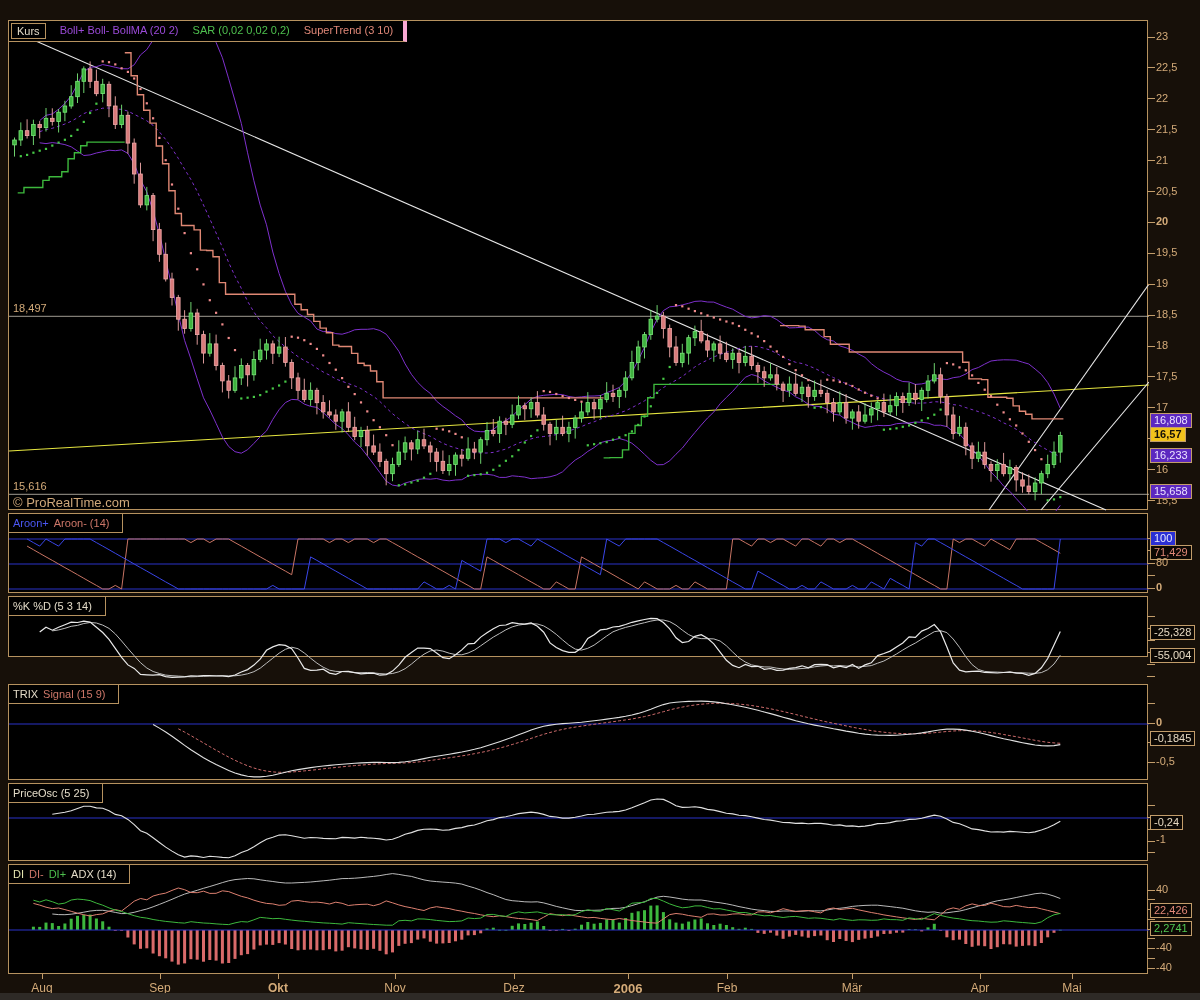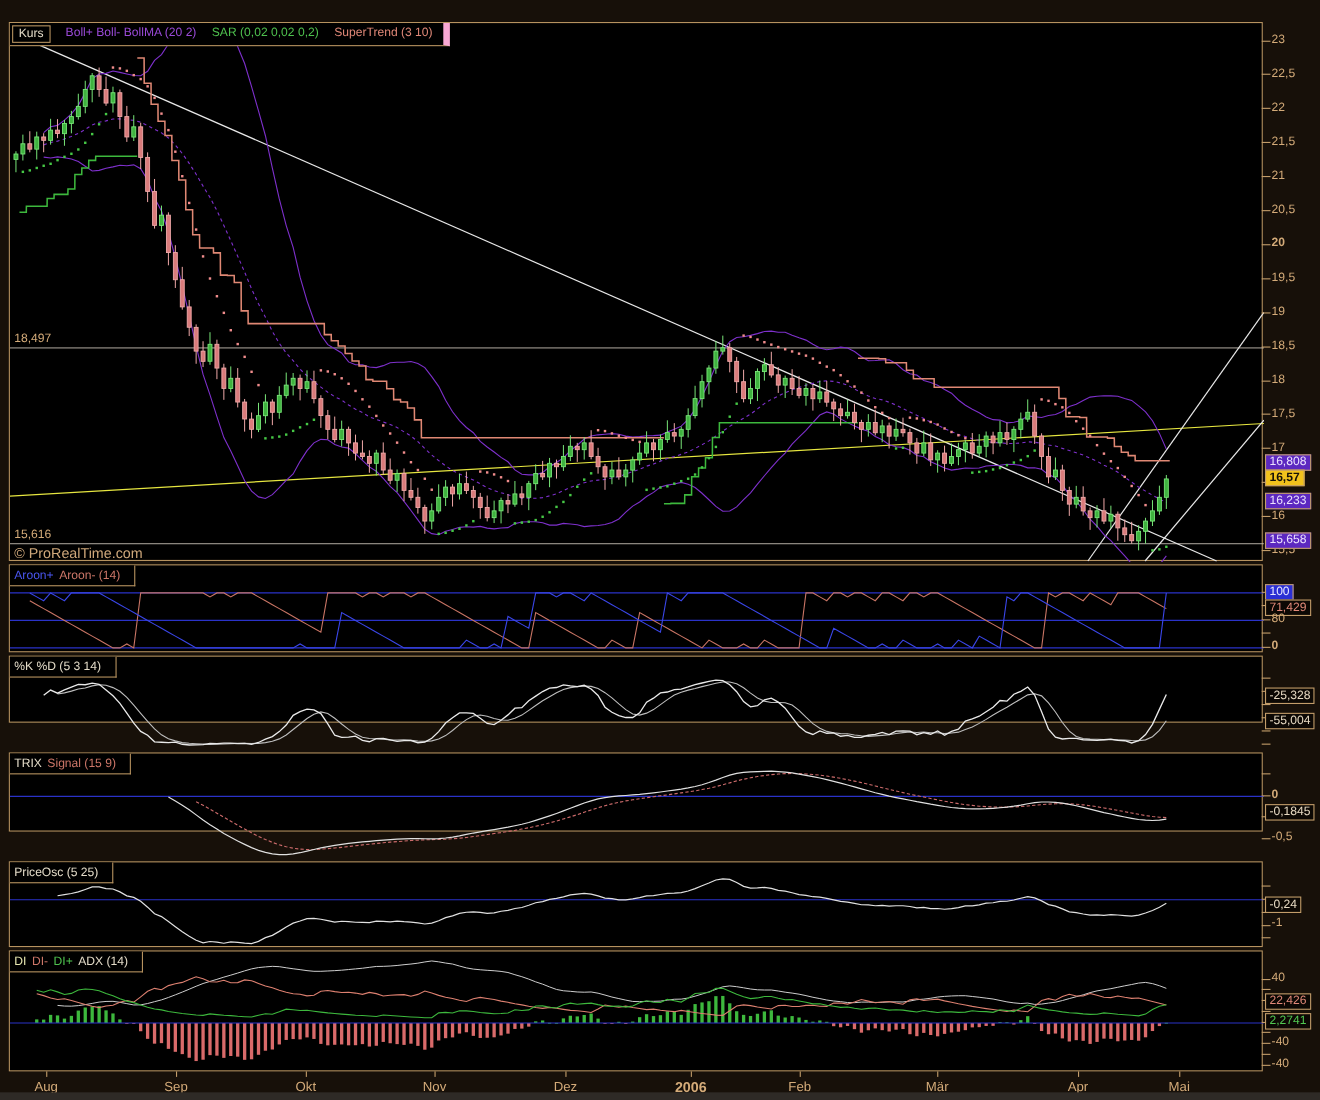--- a/index.html
+++ b/index.html
@@ -6,21 +6,21 @@
   body{width:1200px;height:1000px;position:relative;overflow:hidden;
        font-family:"Liberation Sans",sans-serif;}
   #root{position:absolute;inset:0;}
   .header{position:absolute;left:0;top:0;width:1200px;height:19px;background:#171009;}
   .brand{position:absolute;left:8px;top:2px;font-weight:bold;font-size:13px;color:#ddb184;cursor:pointer;}
   .title{position:absolute;left:524px;top:3px;font-weight:bold;font-size:12px;color:#ddb184;white-space:nowrap;}
   .title span{margin-right:18px;}
   .panel{position:absolute;left:8px;width:1140px;background:#000;border:1px solid #b6925f;box-sizing:border-box;}
   .svgwrap{position:absolute;left:0;top:0;width:100%;height:100%;}
   .plabelrow{position:absolute;top:0;left:0;z-index:6;font-size:11px;line-height:14px;display:flex;gap:14px;
-             background:#000;padding:2px 10px 2px 2px;border-bottom:1px solid #b6925f;border-right:6px solid #f9a8d4;white-space:nowrap;}
+             background:#000;padding:2px 10px 2px 2px;border-bottom:1px solid #b6925f;border-right:4px solid #f9a8d4;white-space:nowrap;}
   .plabel{position:absolute;top:0;left:0;z-index:6;font-size:11px;line-height:14px;background:#000;
           padding:2px 8px 2px 4px;border-bottom:1px solid #b6925f;border-right:1px solid #b6925f;white-space:nowrap;}
   .plabel span{margin-right:5px;}
   .kursbox{border:1px solid #b6925f;padding:0 5px;}
   .c-white{color:#e3dbc8;} .c-purple{color:#9a4ad8;} .c-green{color:#4ec04e;}
   .c-pink{color:#e08878;} .c-blue{color:#4a56f0;} .c-salmon{color:#cc7668;} .c-yellowish{color:#e6e6b0;}
   .axl{position:absolute;left:1156px;font-size:11px;line-height:13px;color:#d4ab79;white-space:nowrap;z-index:7;}
   .axl.bold{font-weight:bold;}
   .axl.box{left:1150px;border:1px solid #c39d6a;background:#0c0804;padding:0 3px;color:#e6d9c2;}
   .axl.salmon{color:#e08878;} .axl.green{color:#52c852;}
@@ -590,21 +590,21 @@
         <svg width="1140" height="85" style="position:absolute;left:0;top:0">
           <path d="M43.3,33.9L49.6,32.9L55.9,31.3L62.2,29.3L68.5,28.4L74.8,26.5L81.1,25.5L87.4,26.0L93.7,28.1L100.0,31.4L106.3,36.9L112.6,44.0L118.9,51.5L125.2,58.7L131.5,65.7L137.8,71.0L144.1,74.5L150.4,76.5L156.7,78.1L163.0,78.7L169.3,79.1L175.6,79.5L181.9,79.8L188.2,79.6L194.5,79.3L200.8,79.0L207.1,78.8L213.4,78.8L219.7,78.9L226.0,78.8L232.3,78.1L238.6,76.8L244.9,74.7L251.2,71.2L257.5,66.2L263.8,61.2L270.1,56.2L276.4,52.3L282.7,50.2L289.0,51.7L295.3,56.0L301.6,61.2L307.9,66.1L314.2,70.2L320.5,73.2L326.8,74.4L333.1,74.6L339.4,74.9L345.7,75.6L352.0,75.7L358.3,75.5L364.6,75.9L370.9,76.6L377.2,77.0L383.5,76.5L389.8,74.8L396.1,71.7L402.4,67.1L408.7,61.8L415.0,57.2L421.3,53.9L427.6,53.0L433.9,54.1L440.2,56.2L446.5,57.6L452.8,57.8L459.1,56.0L465.4,53.1L471.7,48.8L478.0,44.4L484.3,40.1L490.6,36.5L496.9,32.8L503.2,29.9L509.5,28.1L515.8,27.2L522.1,26.7L528.4,27.0L534.7,28.9L541.0,32.7L547.3,37.4L553.6,42.9L559.9,48.1L566.2,52.1L572.5,53.1L578.8,51.3L585.1,48.1L591.4,43.6L597.7,39.0L604.0,34.8L610.3,32.4L616.6,30.4L622.9,28.9L629.2,27.2L635.5,25.7L641.8,24.1L648.1,23.0L654.4,23.0L660.7,24.6L667.0,28.2L673.3,33.1L679.6,37.6L685.9,40.4L692.2,41.6L698.5,41.7L704.8,41.9L711.1,44.0L717.4,48.8L723.7,55.0L730.0,60.9L736.3,65.0L742.6,67.9L748.9,69.1L755.2,69.9L761.5,70.0L767.8,71.2L774.1,71.9L780.4,72.4L786.7,72.0L793.0,71.5L799.3,71.0L805.6,69.8L811.9,69.0L818.2,68.5L824.5,68.9L830.8,68.5L837.1,69.1L843.4,69.1L849.7,69.9L856.0,69.3L862.3,68.6L868.6,66.2L874.9,64.0L881.2,60.6L887.5,57.0L893.8,53.0L900.1,49.3L906.4,46.0L912.7,42.1L919.0,38.4L925.3,34.7L931.6,33.7L937.9,35.6L944.2,42.0L950.5,50.3L956.8,59.8L963.1,67.6L969.4,72.5L975.7,74.4L982.0,74.9L988.3,75.1L994.6,75.4L1000.9,75.5L1007.2,75.6L1013.5,75.8L1019.8,76.2L1026.1,76.4L1032.4,75.6L1038.7,72.7L1045.0,67.0L1051.3,58.2" fill="none" stroke="#bdbdbd" stroke-width="1"></path>
           <path d="M30.7,35.1L37.0,30.3L43.3,33.2L49.6,30.2L55.9,27.7L62.2,25.2L68.5,25.5L74.8,24.1L81.1,25.1L87.4,30.3L93.7,35.5L100.0,42.4L106.3,51.3L112.6,60.4L118.9,67.9L125.2,71.4L131.5,77.4L137.8,77.8L144.1,78.1L150.4,77.7L156.7,79.6L163.0,80.3L169.3,80.1L175.6,79.9L181.9,78.9L188.2,79.0L194.5,78.5L200.8,78.6L207.1,79.0L213.4,78.8L219.7,79.7L226.0,78.0L232.3,75.0L238.6,72.6L244.9,68.1L251.2,62.1L257.5,53.3L263.8,49.9L270.1,47.7L276.4,48.4L282.7,51.7L289.0,61.0L295.3,71.4L301.6,73.3L307.9,73.1L314.2,72.2L320.5,76.1L326.8,77.3L333.1,74.5L339.4,74.3L345.7,75.6L352.0,76.9L358.3,76.3L364.6,76.2L370.9,78.2L377.2,77.6L383.5,74.1L389.8,68.1L396.1,60.3L402.4,55.5L408.7,51.1L415.0,51.1L421.3,51.6L427.6,55.9L433.9,60.7L440.2,61.7L446.5,57.8L452.8,52.9L459.1,46.8L465.4,46.3L471.7,40.1L478.0,35.8L484.3,31.7L490.6,28.5L496.9,28.0L503.2,25.7L509.5,26.6L515.8,27.2L522.1,26.0L528.4,29.3L534.7,35.2L541.0,45.9L547.3,50.5L553.6,53.6L559.9,55.3L566.2,55.3L572.5,51.0L578.8,41.4L585.1,37.7L591.4,32.9L597.7,32.1L604.0,30.0L610.3,29.4L616.6,27.5L622.9,25.3L629.2,23.9L635.5,22.5L641.8,21.3L648.1,21.7L654.4,25.5L660.7,31.8L667.0,40.8L673.3,45.6L679.6,44.5L685.9,39.3L692.2,37.7L698.5,41.3L704.8,46.8L711.1,55.1L717.4,63.3L723.7,68.4L730.0,70.7L736.3,67.5L742.6,69.6L748.9,69.3L755.2,72.3L761.5,71.5L767.8,73.4L774.1,73.2L780.4,71.4L786.7,70.6L793.0,68.8L799.3,70.8L805.6,67.6L811.9,67.4L818.2,67.7L824.5,70.9L830.8,69.1L837.1,70.5L843.4,67.5L849.7,71.4L856.0,67.9L862.3,65.8L868.6,58.6L874.9,56.5L881.2,54.1L887.5,50.0L893.8,46.0L900.1,39.8L906.4,40.4L912.7,34.1L919.0,31.5L925.3,27.6L931.6,34.9L937.9,50.0L944.2,65.9L950.5,73.1L956.8,74.8L963.1,74.3L969.4,74.2L975.7,75.5L982.0,75.7L988.3,76.0L994.6,75.5L1000.9,74.9L1007.2,76.1L1013.5,76.4L1019.8,78.4L1026.1,76.4L1032.4,70.8L1038.7,61.5L1045.0,47.9L1051.3,34.4" fill="none" stroke="#e9e9e9" stroke-width="1.2"></path>
         </svg>
       </div>
     <div class="plabel">
       <span class="c-white">%K %D (5 3 14)</span>
     </div>
   </div>
 
-  <div class="panel" id="p-trix" style="top:684px;height:72px">
+  <div class="panel" id="p-trix" style="top:684px;height:96px">
     <div id="svg-trix" class="svgwrap">
         <svg width="1140" height="96" style="position:absolute;left:0;top:0">
           <line x1="0.0" y1="39.0" x2="1140.0" y2="39.0" stroke="#2a32c8" stroke-width="1"></line>
           <path d="M169.3,43.8L175.6,47.1L181.9,50.6L188.2,54.3L194.5,57.9L200.8,61.6L207.1,65.2L213.4,68.7L219.7,72.1L226.0,75.3L232.3,78.2L238.6,80.8L244.9,83.0L251.2,84.8L257.5,86.1L263.8,86.9L270.1,87.3L276.4,87.3L282.7,87.0L289.0,86.5L295.3,85.9L301.6,85.3L307.9,84.6L314.2,83.8L320.5,83.1L326.8,82.5L333.1,81.8L339.4,81.2L345.7,80.6L352.0,80.1L358.3,79.6L364.6,79.1L370.9,78.8L377.2,78.5L383.5,78.3L389.8,78.1L396.1,77.9L402.4,77.5L408.7,77.0L415.0,76.3L421.3,75.5L427.6,74.6L433.9,73.7L440.2,72.8L446.5,71.9L452.8,70.9L459.1,69.9L465.4,68.7L471.7,67.5L478.0,66.2L484.3,64.7L490.6,63.1L496.9,61.4L503.2,59.5L509.5,57.6L515.8,55.6L522.1,53.4L528.4,51.3L534.7,49.3L541.0,47.5L547.3,45.8L553.6,44.4L559.9,43.1L566.2,42.1L572.5,41.1L578.8,40.2L585.1,39.3L591.4,38.4L597.7,37.6L604.0,36.7L610.3,35.8L616.6,34.9L622.9,34.0L629.2,32.8L635.5,31.6L641.8,30.1L648.1,28.4L654.4,26.7L660.7,24.9L667.0,23.4L673.3,22.1L679.6,20.9L685.9,20.0L692.2,19.2L698.5,18.7L704.8,18.3L711.1,18.2L717.4,18.3L723.7,18.6L730.0,19.1L736.3,19.7L742.6,20.5L748.9,21.5L755.2,22.6L761.5,23.8L767.8,25.1L774.1,26.5L780.4,28.0L786.7,29.5L793.0,31.1L799.3,32.6L805.6,34.1L811.9,35.6L818.2,37.0L824.5,38.3L830.8,39.6L837.1,40.9L843.4,42.2L849.7,43.4L856.0,44.5L862.3,45.6L868.6,46.5L874.9,47.2L881.2,47.9L887.5,48.3L893.8,48.6L900.1,48.8L906.4,48.7L912.7,48.6L919.0,48.2L925.3,47.7L931.6,47.1L937.9,46.5L944.2,46.0L950.5,45.7L956.8,45.6L963.1,45.7L969.4,46.1L975.7,46.7L982.0,47.5L988.3,48.4L994.6,49.5L1000.9,50.6L1007.2,51.7L1013.5,52.9L1019.8,54.1L1026.1,55.3L1032.4,56.4L1038.7,57.3L1045.0,57.9L1051.3,58.3" fill="none" stroke="#cc6b6b" stroke-width="1" stroke-dasharray="3,2"></path>
           <path d="M144.1,39.6L150.4,43.1L156.7,47.0L163.0,51.2L169.3,55.8L175.6,60.4L181.9,64.7L188.2,68.7L194.5,72.7L200.8,76.2L207.1,79.5L213.4,82.6L219.7,85.6L226.0,88.1L232.3,89.9L238.6,91.2L244.9,91.9L251.2,91.9L257.5,91.2L263.8,90.2L270.1,88.8L276.4,87.3L282.7,85.8L289.0,84.6L295.3,83.6L301.6,82.6L307.9,81.7L314.2,81.0L320.5,80.4L326.8,79.8L333.1,79.2L339.4,78.7L345.7,78.3L352.0,77.9L358.3,77.6L364.6,77.4L370.9,77.3L377.2,77.5L383.5,77.6L389.8,77.4L396.1,76.8L402.4,76.0L408.7,74.9L415.0,73.6L421.3,72.3L427.6,71.2L433.9,70.2L440.2,69.2L446.5,68.1L452.8,67.0L459.1,65.7L465.4,64.3L471.7,62.7L478.0,60.8L484.3,58.8L490.6,56.7L496.9,54.5L503.2,52.2L509.5,49.8L515.8,47.4L522.1,45.0L528.4,43.0L534.7,41.3L541.0,40.1L547.3,39.2L553.6,38.6L559.9,38.2L566.2,37.7L572.5,37.2L578.8,36.5L585.1,35.8L591.4,35.0L597.7,34.1L604.0,33.3L610.3,32.4L616.6,31.3L622.9,30.0L629.2,28.4L635.5,26.4L641.8,24.2L648.1,21.8L654.4,19.6L660.7,18.0L667.0,17.2L673.3,16.7L679.6,16.4L685.9,16.2L692.2,16.1L698.5,16.4L704.8,16.9L711.1,17.6L717.4,18.7L723.7,19.8L730.0,21.0L736.3,22.3L742.6,23.7L748.9,25.3L755.2,27.0L761.5,28.6L767.8,30.4L774.1,32.2L780.4,33.9L786.7,35.7L793.0,37.2L799.3,38.8L805.6,40.1L811.9,41.3L818.2,42.5L824.5,43.8L830.8,44.9L837.1,46.1L843.4,47.1L849.7,48.2L856.0,49.1L862.3,49.7L868.6,50.1L874.9,50.3L881.2,50.4L887.5,50.2L893.8,49.8L900.1,49.3L906.4,48.7L912.7,47.9L919.0,46.9L925.3,45.7L931.6,44.7L937.9,44.1L944.2,44.1L950.5,44.4L956.8,45.1L963.1,46.3L969.4,47.5L975.7,49.0L982.0,50.6L988.3,52.2L994.6,53.7L1000.9,55.0L1007.2,56.4L1013.5,57.7L1019.8,58.9L1026.1,60.0L1032.4,60.6L1038.7,60.9L1045.0,60.6L1051.3,59.6" fill="none" stroke="#e0e0e0" stroke-width="1.1"></path>
         </svg>
       </div>
     <div class="plabel">
       <span class="c-white">TRIX</span><span class="c-salmon">Signal (15 9)</span>
     </div>
@@ -881,21 +881,21 @@
       <div class="axl box green" style="top: 921px;">2,2741</div>
       <div class="axl" style="top: 941px;">-40</div>
       <div class="axl" style="top: 961px;">-40</div>
     </div>
   <div id="xaxis">
       <div class="xtick" style="left: 42px;"></div>
       <div class="xlab" style="left: 42px;">Aug</div>
       <div class="xtick" style="left: 160px;"></div>
       <div class="xlab" style="left: 160px;">Sep</div>
       <div class="xtick" style="left: 278px;"></div>
-      <div class="xlab" style="left: 278px;">Okt</div>
+      <div class="xlab" style="left: 278px; font-weight: bold;">Okt</div>
       <div class="xtick" style="left: 395px;"></div>
       <div class="xlab" style="left: 395px;">Nov</div>
       <div class="xtick" style="left: 514px;"></div>
       <div class="xlab" style="left: 514px;">Dez</div>
       <div class="xtick" style="left: 628px;"></div>
       <div class="xlab bold" style="left: 628px;">2006</div>
       <div class="xtick" style="left: 727px;"></div>
       <div class="xlab" style="left: 727px;">Feb</div>
       <div class="xtick" style="left: 852px;"></div>
       <div class="xlab" style="left: 852px;">Mär</div>

